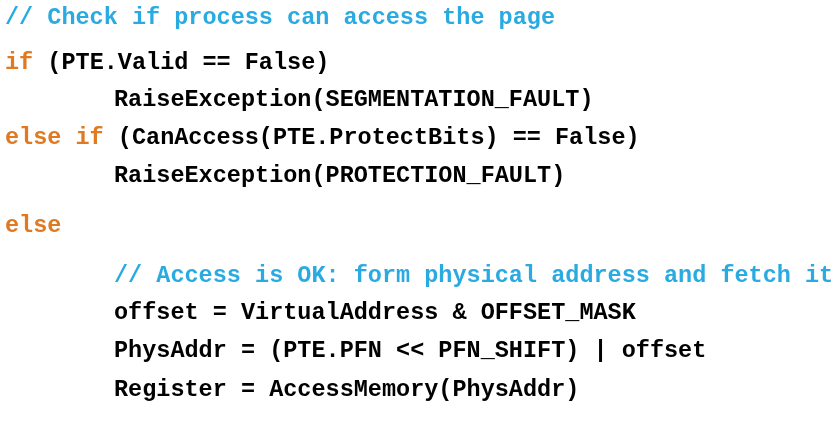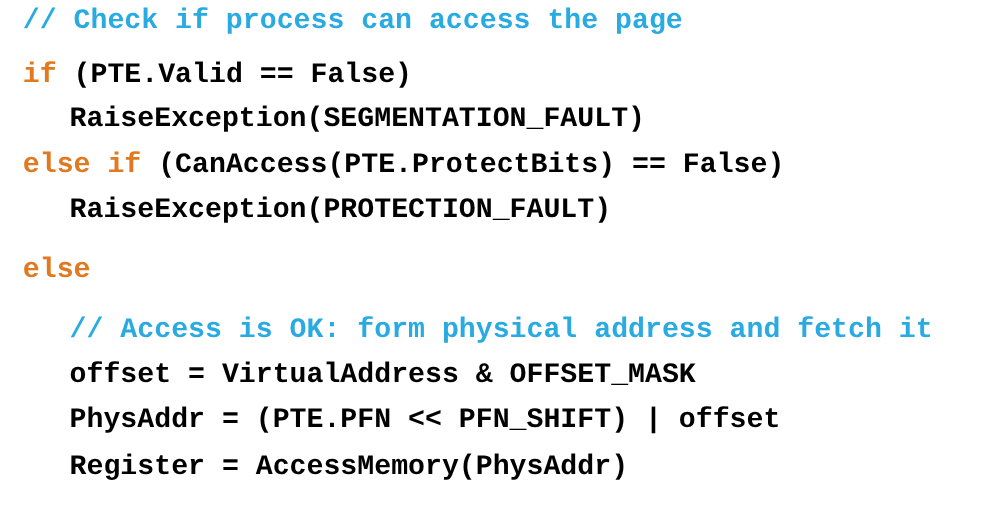--- a/index.html
+++ b/index.html
@@ -22,22 +22,22 @@
     font-weight: 700;
     font-size: 23.5px;
     line-height: 28px;
     white-space: pre;
   }
   .code-line {
     position: absolute;
     left: 0;
     right: 0;
   }
-  .indent-0 { padding-left: 19px; }
-  .indent-1 { padding-left: 58px; }
+  .indent-0 { padding-left: 5px; }
+  .indent-1 { padding-left: 114px; }
   .seg-comment { color: var(--comment-color, #29ABE2); }
   .seg-keyword { color: var(--keyword-color, #E0791F); text-align: center; }
   .seg-code    { color: var(--code-color, #000000); }
 </style>
 </head>
 <body>
 
 <div id="viewport" style="background: rgb(255, 255, 255);">
   <div id="code-snippet" style="--comment-color: #29ABE2; --keyword-color: #E0791F; --code-color: #000000;"><div class="code-line indent-0" style="top: 4px;"><span class="seg-comment">// Check if process can access the page</span></div><div class="code-line indent-0" style="top: 49px;"><span class="seg-keyword">if</span><span class="seg-code"> (PTE.Valid == False)</span></div><div class="code-line indent-1" style="top: 86px;"><span class="seg-code">RaiseException(SEGMENTATION_FAULT)</span></div><div class="code-line indent-0" style="top: 124px;"><span class="seg-keyword">else if</span><span class="seg-code"> (CanAccess(PTE.ProtectBits) == False)</span></div><div class="code-line indent-1" style="top: 162px;"><span class="seg-code">RaiseException(PROTECTION_FAULT)</span></div><div class="code-line indent-0" style="top: 212px;"><span class="seg-keyword">else</span></div><div class="code-line indent-1" style="top: 262px;"><span class="seg-comment">// Access is OK: form physical address and fetch it</span></div><div class="code-line indent-1" style="top: 299px;"><span class="seg-code">offset = VirtualAddress &amp; OFFSET_MASK</span></div><div class="code-line indent-1" style="top: 337px;"><span class="seg-code">PhysAddr = (PTE.PFN &lt;&lt; PFN_SHIFT) | offset</span></div><div class="code-line indent-1" style="top: 376px;"><span class="seg-code">Register = AccessMemory(PhysAddr)</span></div></div>
 </div>

